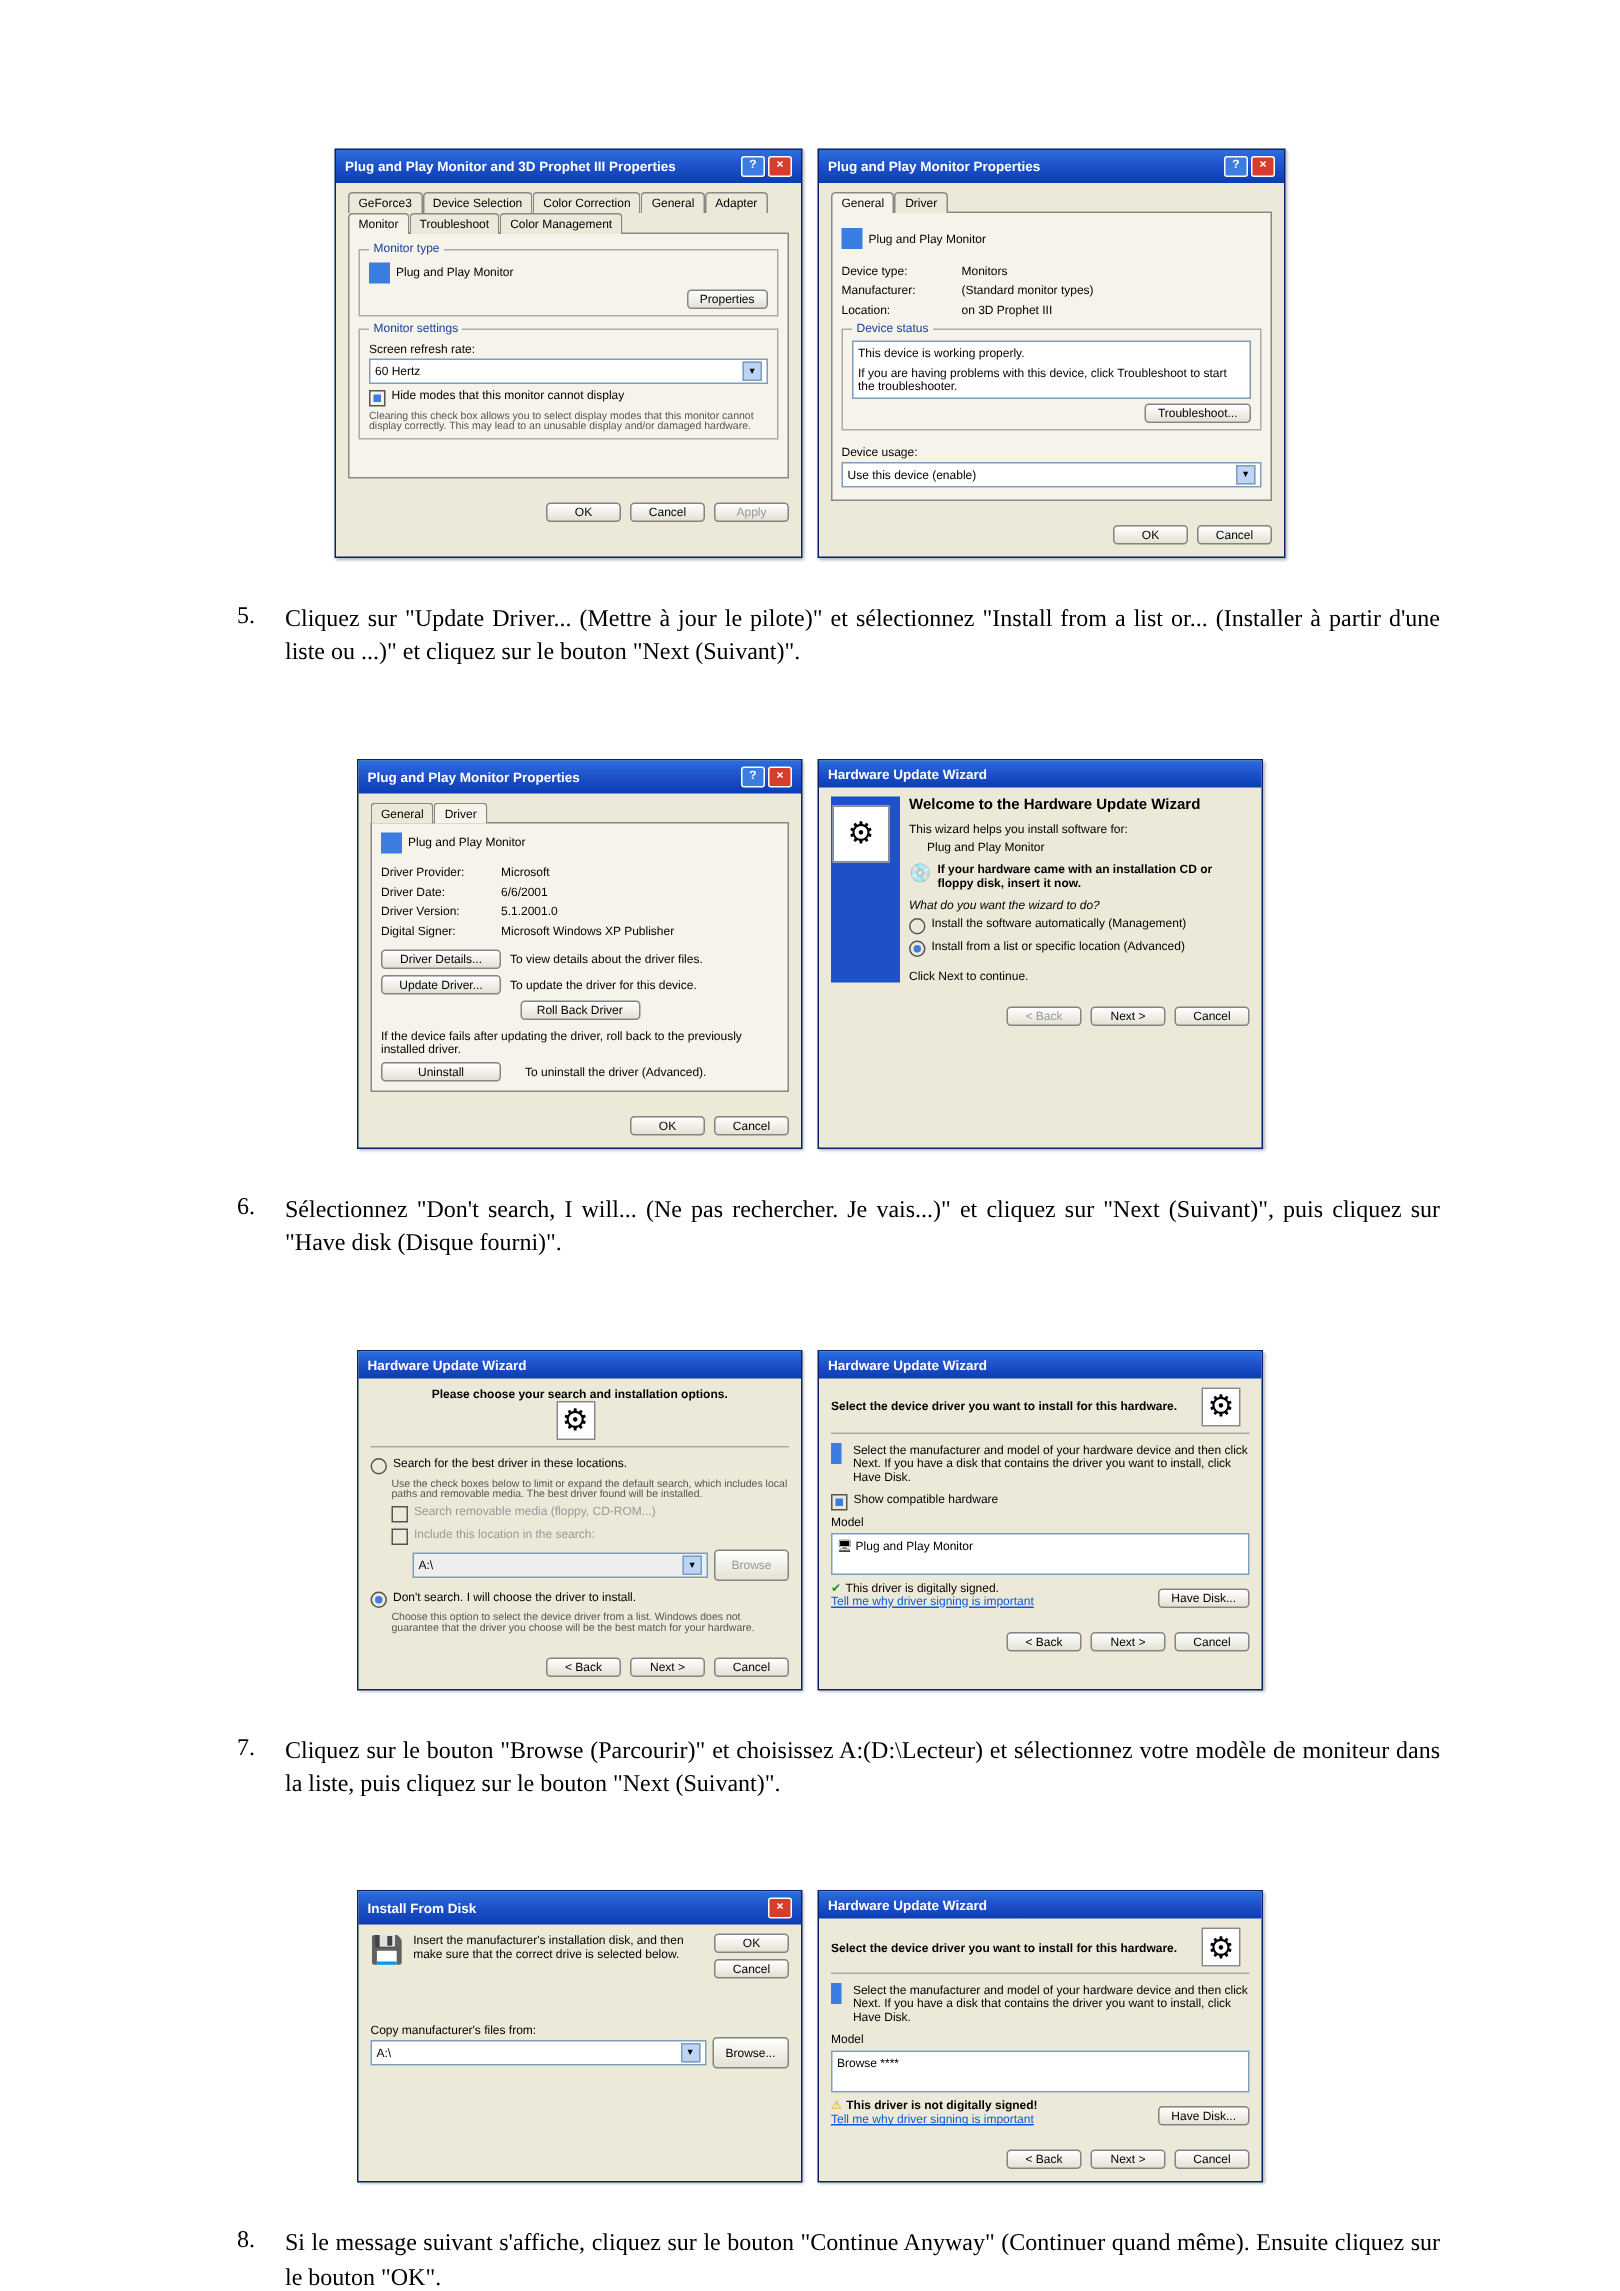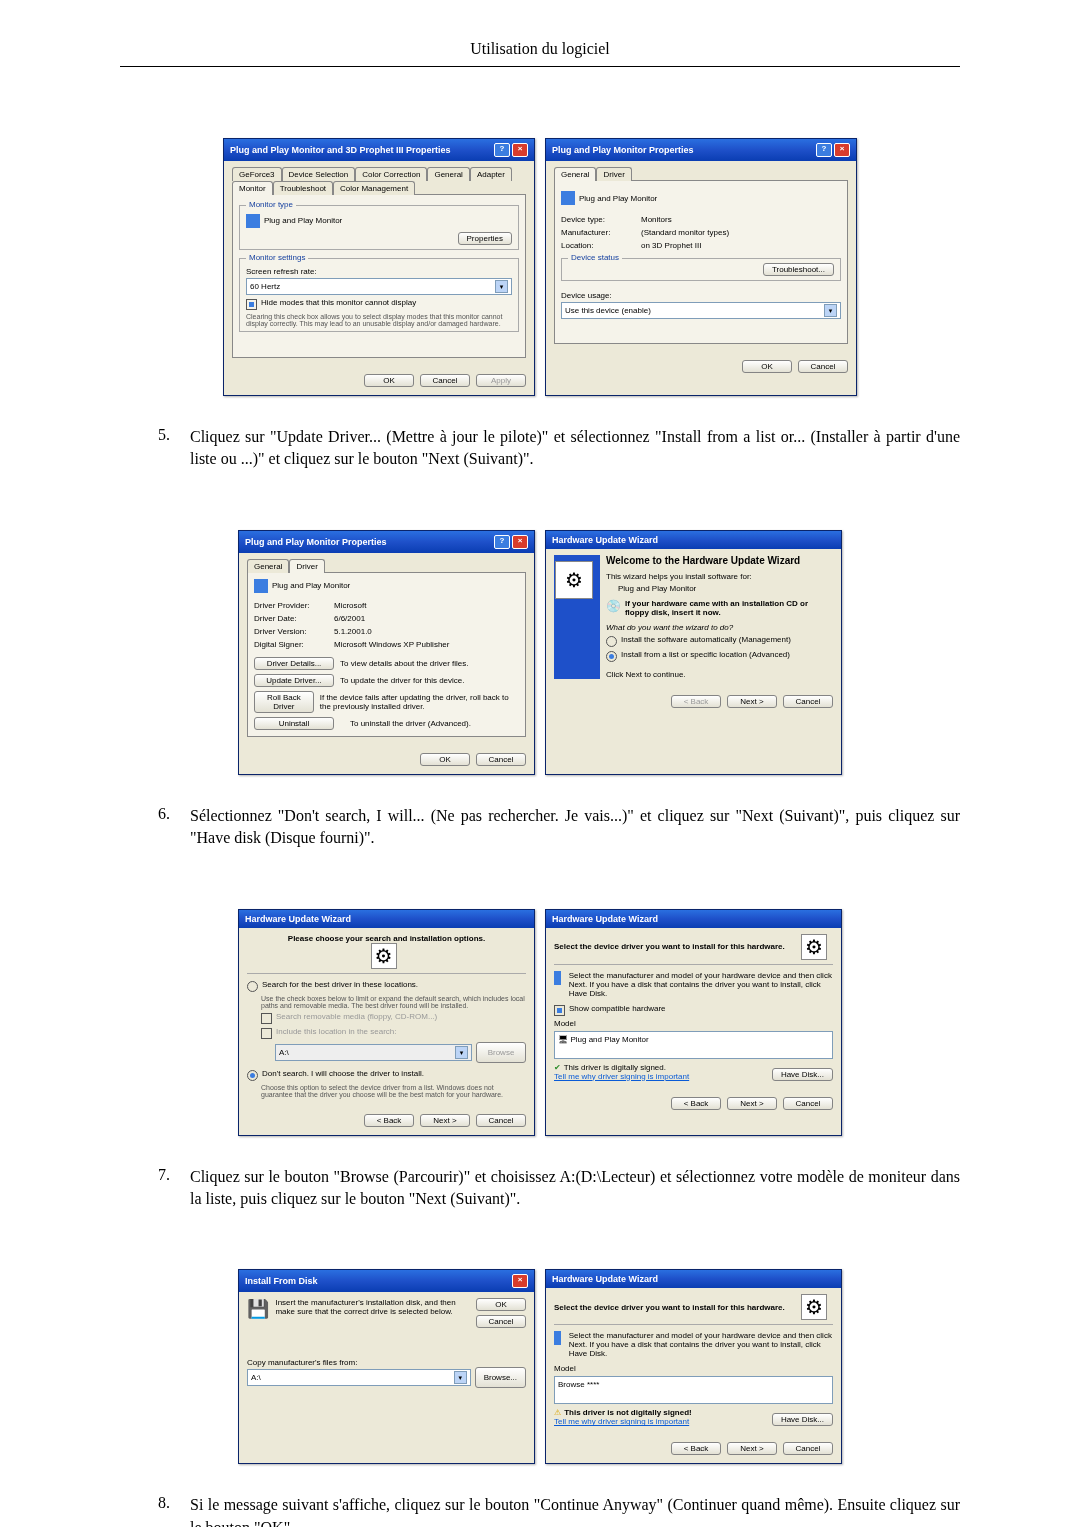--- a/index.html
+++ b/index.html
@@ -234,21 +234,20 @@
   }
   .hr-bottom {
     border-top: 1px solid #000;
     margin-top: 40px;
   }
 </style>
 </head>
 <body>
 
 <div class="page">
-  <div class="page-header">Utilisation du logiciel</div>
 
   <div class="figure-row">
 
     <div class="dlg">
       <div class="dlg-title">
         <span>Plug and Play Monitor and 3D Prophet III Properties</span>
         <span class="tbuttons">
           <span class="helpbtn">?</span>
           <span>×</span>
         </span>
@@ -321,20 +320,24 @@
           <div class="row-kv">
               <span class="k">Manufacturer:</span>
               <span>(Standard monitor types)</span>
             </div>
           <div class="row-kv">
               <span class="k">Location:</span>
               <span>on 3D Prophet III</span>
             </div>
           <div class="groupbox" style="margin-top:6px;">
             <span class="gtitle">Device status</span>
+            <div class="listbox">
+              <div>This device is working properly.</div>
+              <div style="margin-top:4px;">If you are having problems with this device, click Troubleshoot to start the troubleshooter.</div>
+            </div>
             <div style="text-align:right;">
               <button class="xp-btn">Troubleshoot...</button>
             </div>
           </div>
           <div style="margin-top:6px;">Device usage:</div>
           <div class="combo">
             <span>Use this device (enable)</span>
             <span class="arrow">▾</span>
           </div>
         </div>
@@ -387,21 +390,21 @@
               <span>Microsoft Windows XP Publisher</span>
             </div>
           <div style="display:flex;gap:6px;margin-top:6px;align-items:center;">
               <button class="xp-btn" style="width:80px;">Driver Details...</button>
               <span>To view details about the driver files.</span>
             </div>
           <div style="display:flex;gap:6px;margin-top:4px;align-items:center;">
               <button class="xp-btn" style="width:80px;">Update Driver...</button>
               <span>To update the driver for this device.</span>
             </div>
-          <div style="display:flex;gap:6px;margin-top:4px;align-items:center;">
+          <div style="display:flex;gap:6px;margin-top:4px;align-items:center;flex-direction:column;">
               <button class="xp-btn" style="width:80px;">Roll Back Driver</button>
               <span>If the device fails after updating the driver, roll back to the previously installed driver.</span>
             </div>
           <div style="display:flex;gap:16px;margin-top:4px;align-items:center;">
               <button class="xp-btn" style="width:80px;">Uninstall</button>
               <span>To uninstall the driver (Advanced).</span>
             </div>
         </div>
       </div>
       <div class="dlg-footer">

